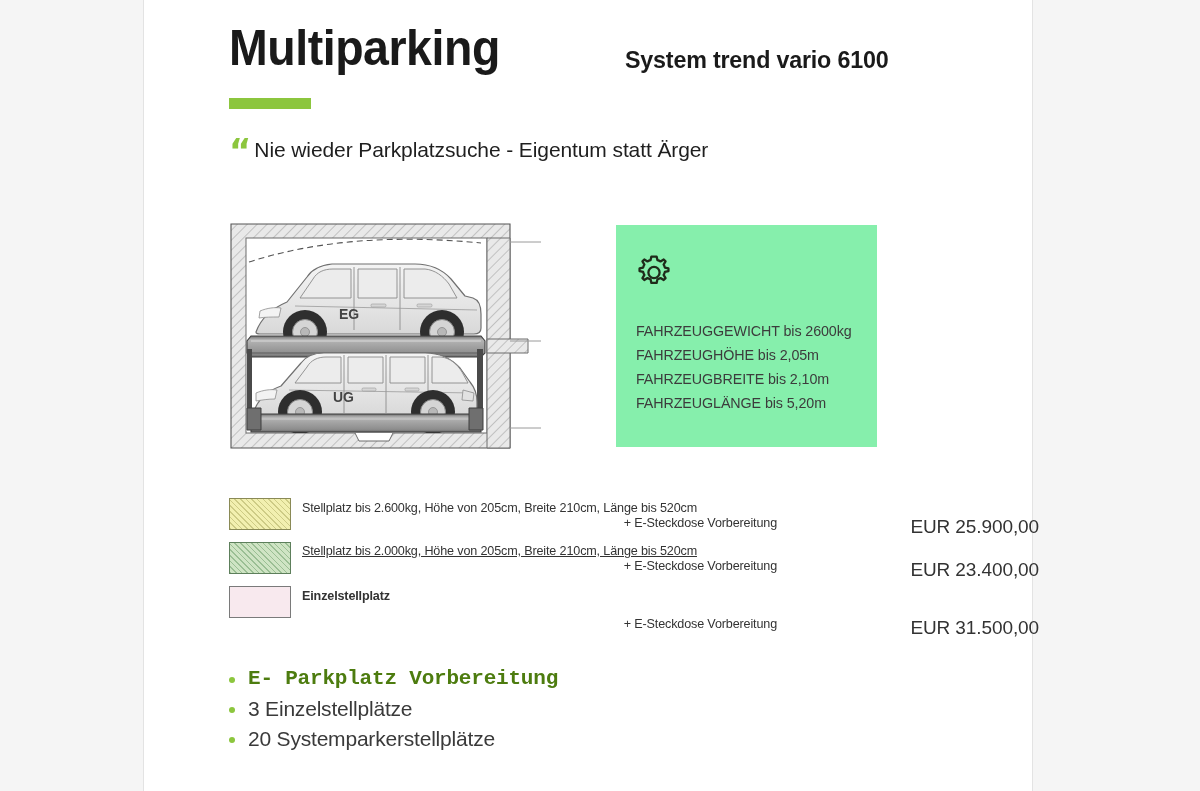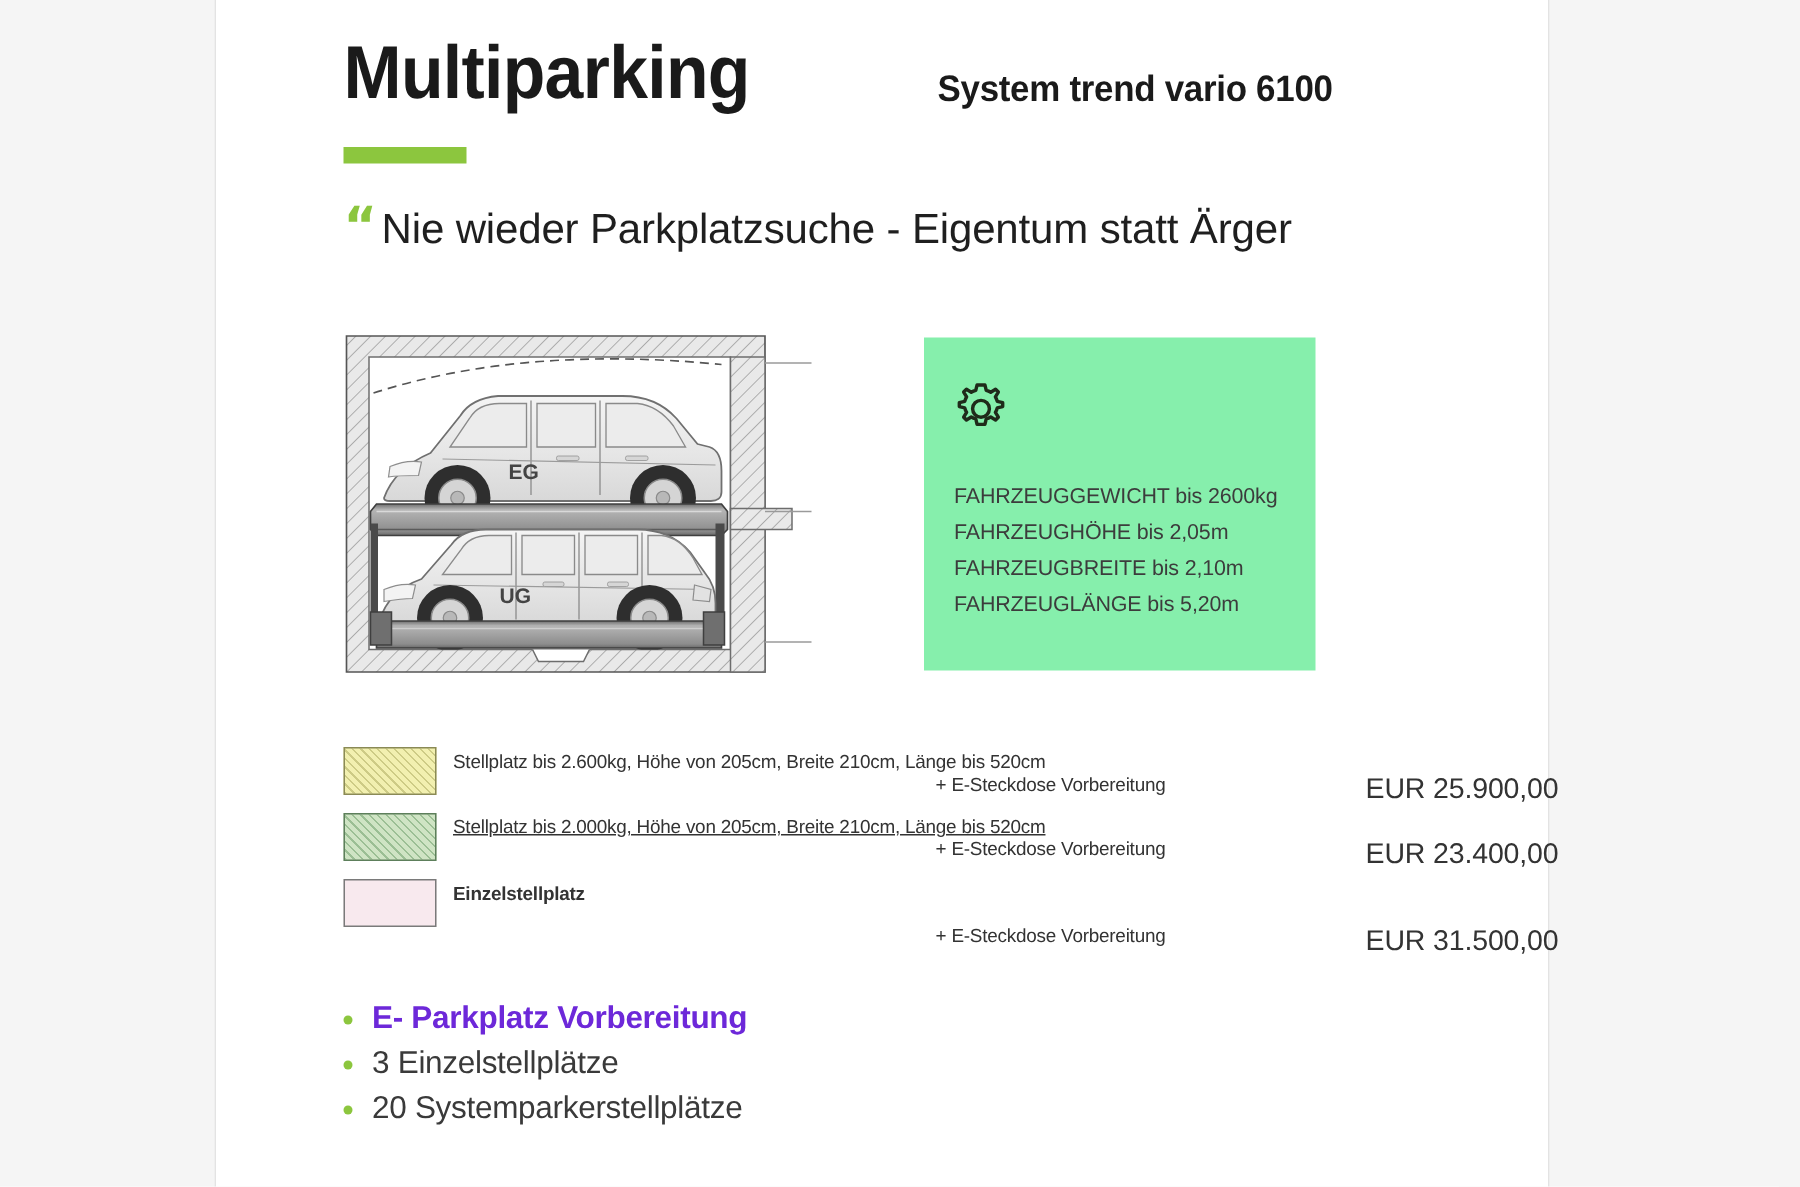--- a/index.html
+++ b/index.html
@@ -74,21 +74,21 @@
   }
   #quote-mark {
     color: #8cc63e;
     font-size: 34px;
     font-weight: bold;
     line-height: 0.78;
     font-family: "DejaVu Sans", sans-serif;
     margin-right: 3px;
   }
   #quote-text {
-    font-size: 28px;
+    font-size: 21px;
     color: #1f1f1f;
     letter-spacing: -0.1px;
     line-height: 1.1;
   }
 
   
   #drawing-figure {
     position: absolute;
     left: 85px;
     top: 222px;
@@ -232,21 +232,22 @@
     position: absolute;
     left: 0;
     top: 13px;
     width: 6px;
     height: 6px;
     border-radius: 50%;
     background: #8cc63e;
   }
   #feature-list li.feature-emph {
     font-weight: bold;
-    color: #6d28d9;
+    color: #4d7c0f;
+    font-family: Liberation Mono, monospace;
   }
 </style>
 </head>
 <body>
 
 <div id="page-sheet">
 
   <div id="header-block">
     <h1 id="page-title">Multiparking</h1>
     <div id="system-subtitle">System trend vario 6100</div>

